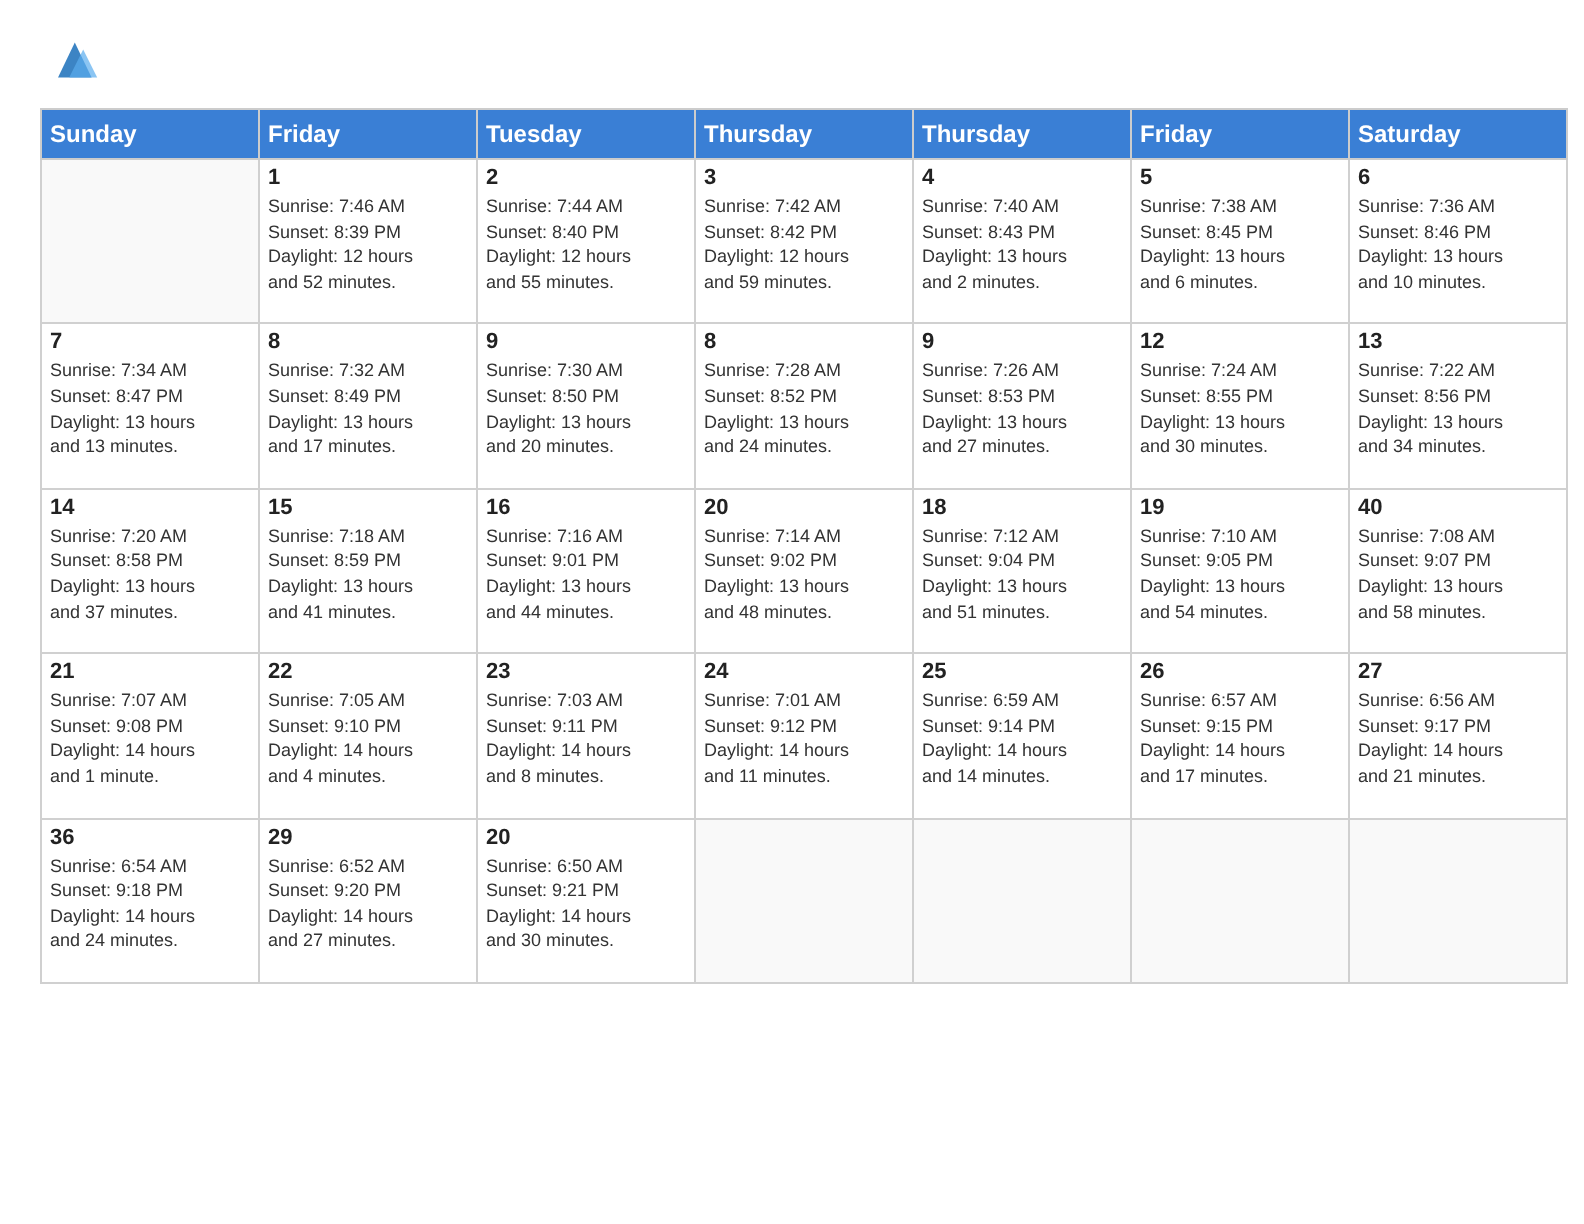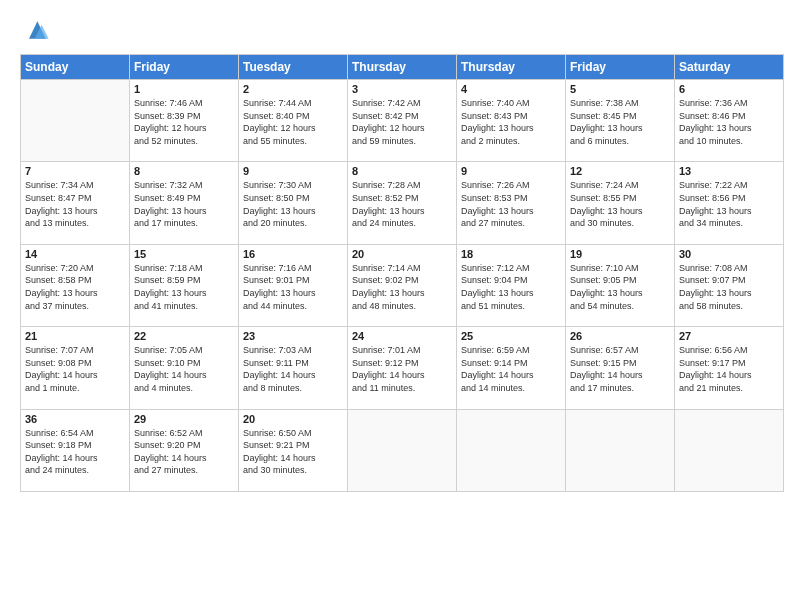--- a/index.html
+++ b/index.html
@@ -207,21 +207,21 @@
           </td>
           <td>
             <span class="day-num">18</span>
             <div class="day-info">Sunrise: 7:12 AM<br>Sunset: 9:04 PM<br>Daylight: 13 hours<br>and 51 minutes.</div>
           </td>
           <td>
             <span class="day-num">19</span>
             <div class="day-info">Sunrise: 7:10 AM<br>Sunset: 9:05 PM<br>Daylight: 13 hours<br>and 54 minutes.</div>
           </td>
           <td>
-            <span class="day-num">30</span>
+            <span class="day-num">40</span>
             <div class="day-info">Sunrise: 7:08 AM<br>Sunset: 9:07 PM<br>Daylight: 13 hours<br>and 58 minutes.</div>
           </td>
         </tr>
         <tr>
           <td>
             <span class="day-num">21</span>
             <div class="day-info">Sunrise: 7:07 AM<br>Sunset: 9:08 PM<br>Daylight: 14 hours<br>and 1 minute.</div>
           </td>
           <td>
             <span class="day-num">22</span>

